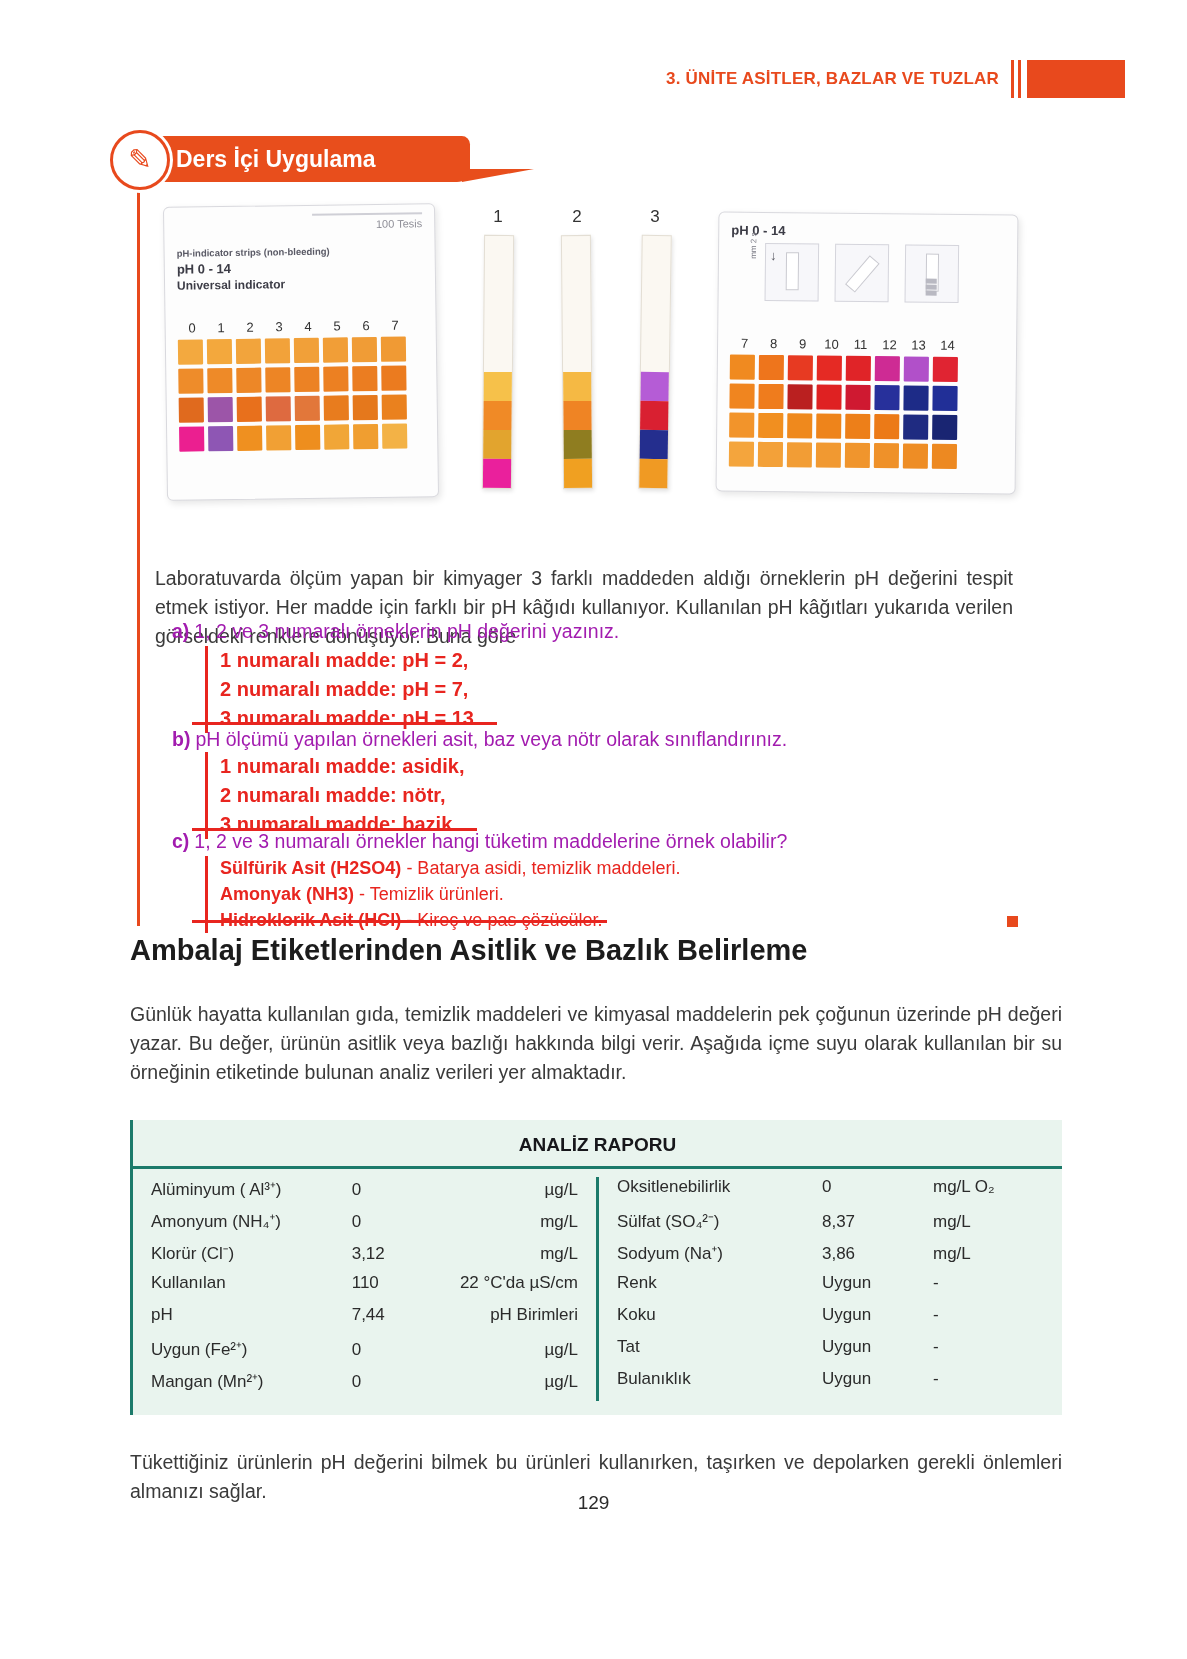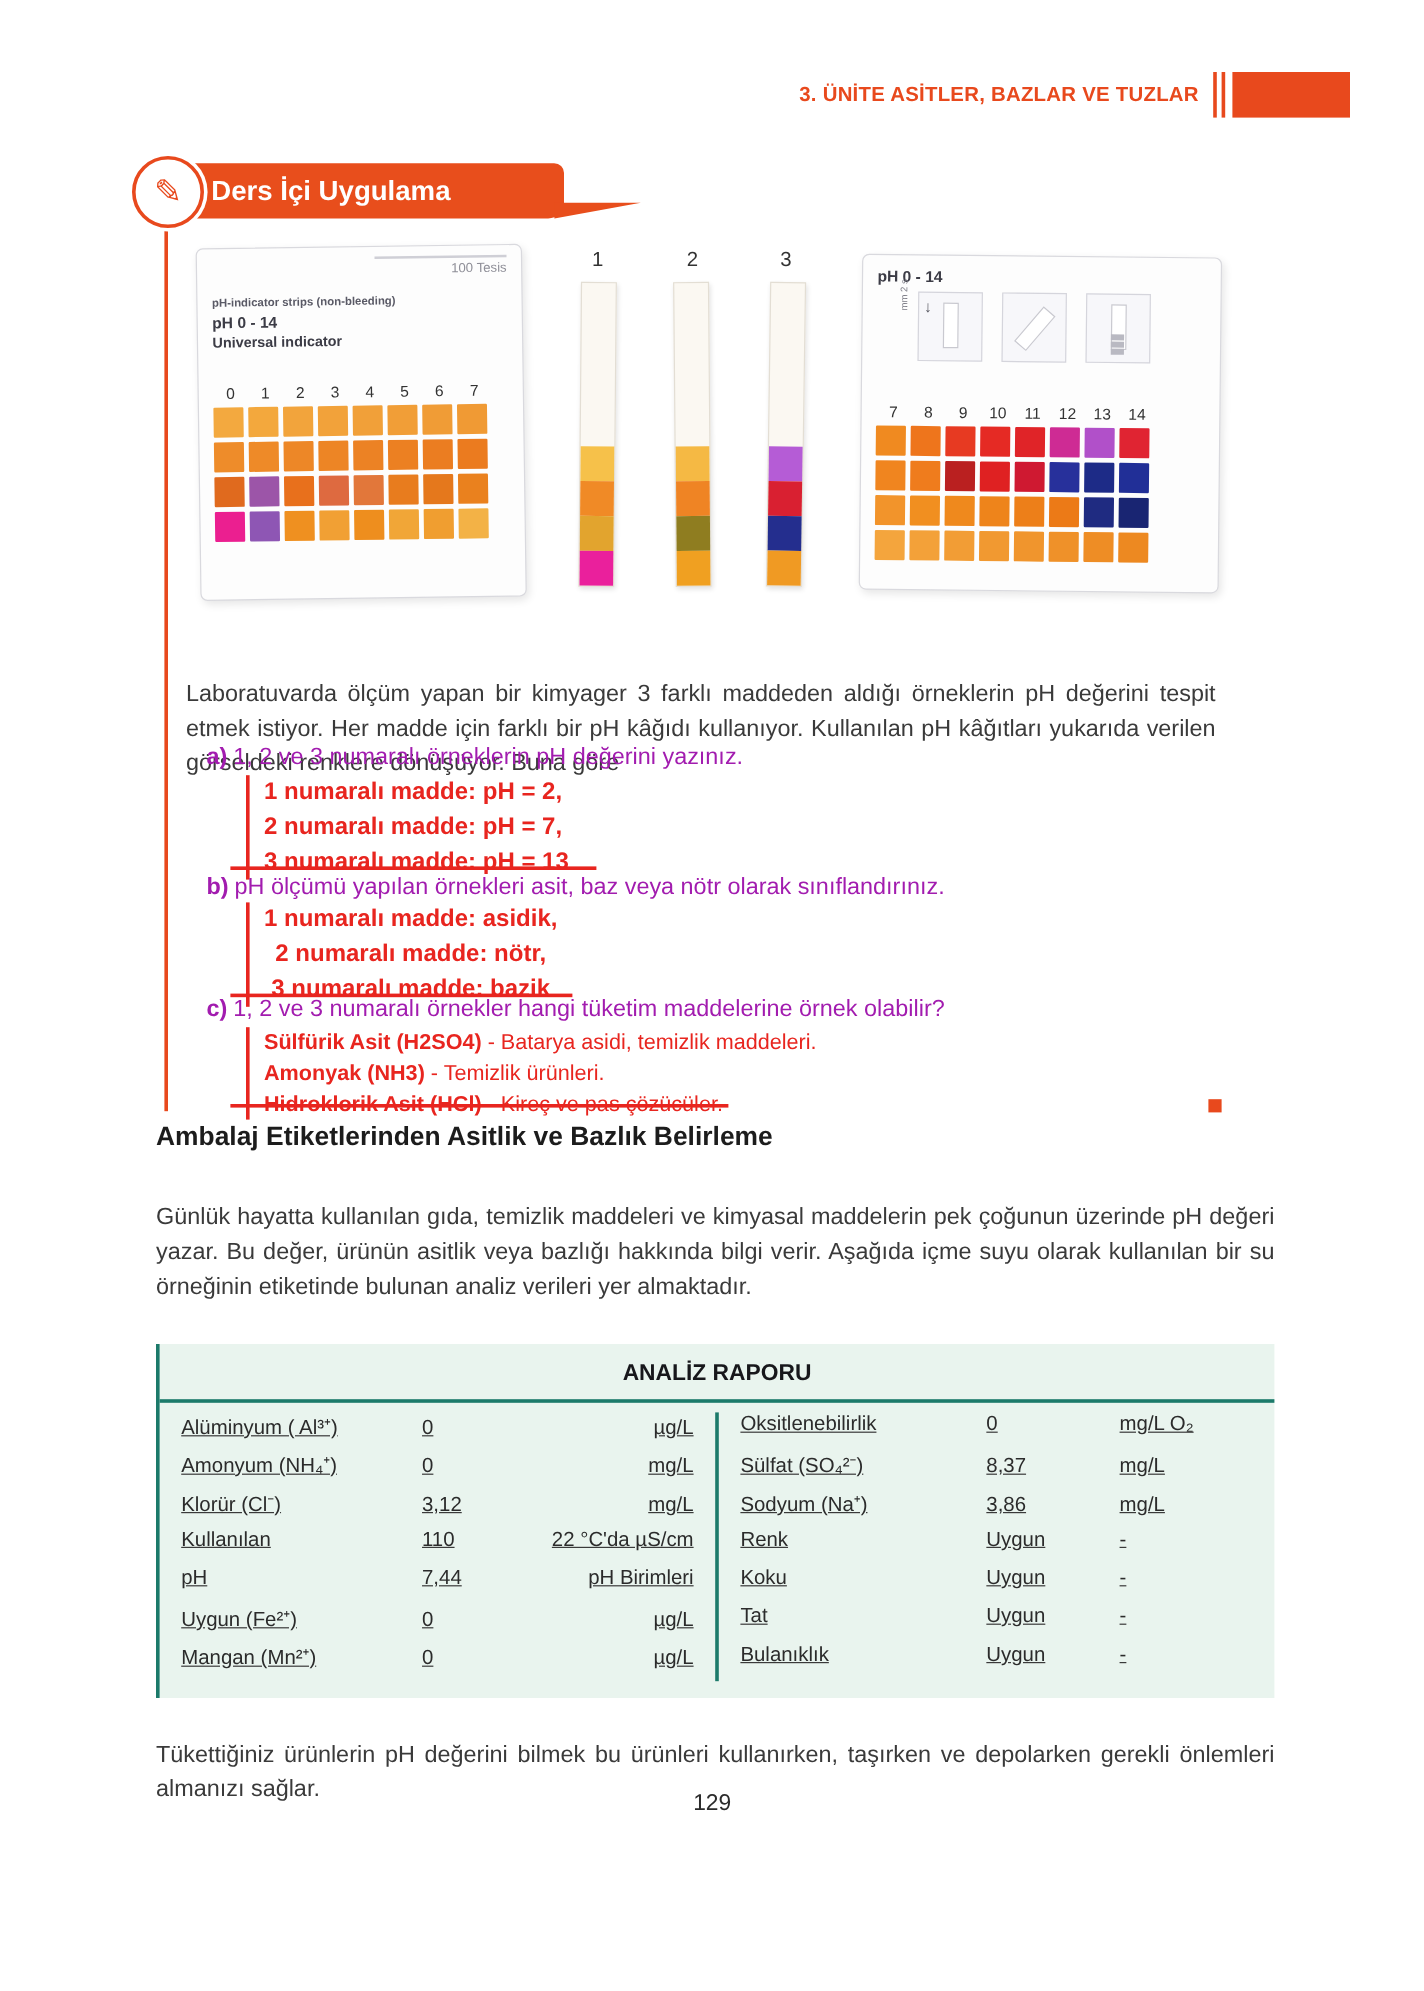--- a/index.html
+++ b/index.html
@@ -81,35 +81,35 @@
   .intro { position:absolute; top:544px; left:155px; width:858px; }
   .q { position:absolute; left:172px; font-size:19.5px; color:#a21caf; }
   .q-label { font-weight:bold; margin-right:5px; }
   .q-a { top:620px; } .q-b { top:728px; } .q-c { top:830px; }
   .answers {
     position:absolute; left:205px; border-left:3px solid #e8251f; padding-left:12px;
     color:#e8251f; font-weight:bold; font-size:20px; line-height:1.4;
   }
   .answers::after { content:""; position:absolute; left:-16px; bottom:8px; height:3px; background:#e8251f; }
   .answers-a { top:646px; } .answers-a::after { width:305px; }
-  .answers-b { top:752px;text-align:center; } .answers-b::after { width:285px; }
+  .answers-b { top:752px; } .answers-b::after { width:285px; }
   .answers-c { top:856px; font-size:18px; line-height:1.38; } .answers-c::after { width:415px; bottom:10px; }
   .ans { margin-bottom:1px; }
   .ans .rest { font-weight:normal; }
 
   
-  .section-heading { position:absolute; top:934px; left:130px; margin:0; font-size:22px; color:#1c1c1c; }
+  .section-heading { position:absolute; top:934px; left:130px; margin:0; font-size:29px; color:#1c1c1c; }
   .para2 { position:absolute; top:980px; left:130px; width:932px; }
   .report {
     position:absolute; top:1120px; left:130px; width:932px; box-sizing:border-box;
     background:#e9f4ee; border-left:3px solid #1c7a6a; padding:14px 0 14px;
   }
   .report-title { text-align:center; font-weight:bold; font-size:19px; color:#17171b; }
   .report-rule { height:3px; background:#1c7a6a; margin-top:10px; }
-  .report-cols { display:flex; padding:8px 0 0;text-decoration:underline; }
+  .report-cols { display:flex; padding:8px 0 0; }
   .report-col { flex:1; padding:0 18px; }
   .report-divider { width:3px; background:#1c7a6a; align-self:stretch; }
   .r-row { display:flex; align-items:baseline; height:32px; font-size:17px; color:#2b2b2b; }
   .col-left .r-name { width:47%; } .col-left .r-val { width:18%; } .col-left .r-unit { flex:1; text-align:right; }
   .col-right .r-name { width:48%; } .col-right .r-val { width:26%; } .col-right .r-unit { flex:1; text-align:left; }
 
   .footer-para { position:absolute; top:1428px; left:130px; width:932px; }
   .page-number { position:absolute; top:1492px; left:0; width:100%; text-align:center; font-size:19px; color:#2b2b2b; }
 </style>
 </head>

